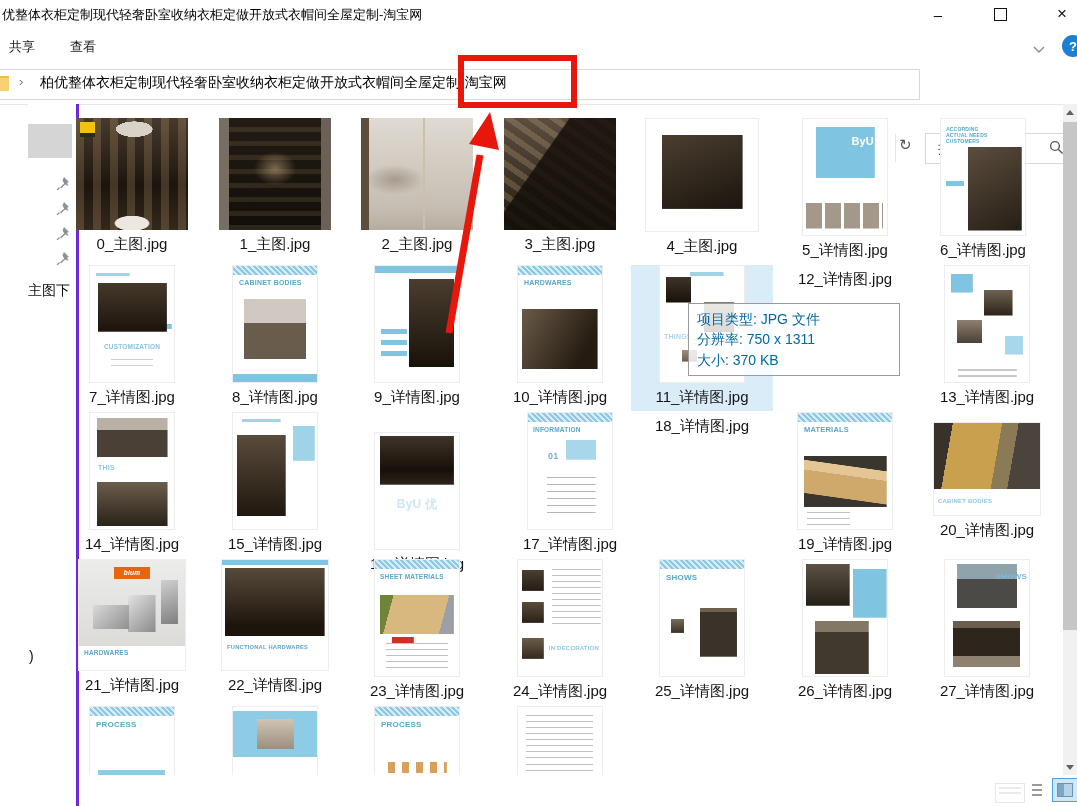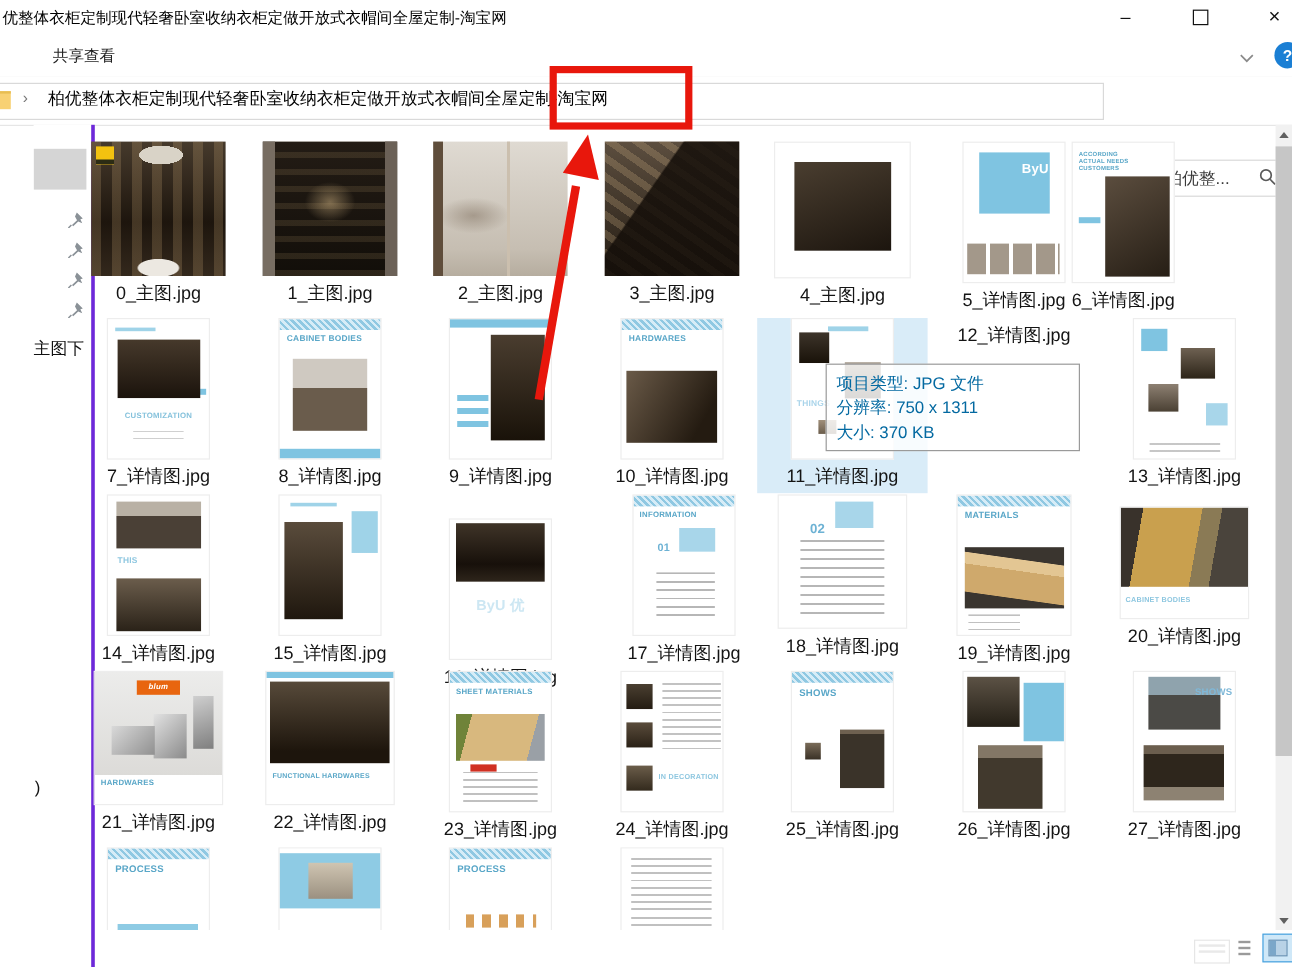--- a/index.html
+++ b/index.html
@@ -13,21 +13,21 @@
   .titlebar{position:absolute;left:0;top:0;width:1077px;height:28px;background:#fff;}
   .title-text{position:absolute;left:2px;top:6px;font-size:13px;color:#000;white-space:nowrap;}
   .winbtn{position:absolute;top:0;width:46px;height:28px;display:flex;align-items:center;justify-content:center;color:#111;}
   .btn-min{left:915px;font-size:15px;}
   .btn-max{left:977px;}
   .btn-max .sq{width:11px;height:11px;border:1.5px solid #111;}
   .btn-close{left:1039px;font-size:17px;}
 
   .ribbonbar{position:absolute;left:0;top:28px;width:1077px;height:36px;background:#fff;border-bottom:1px solid #ececec;}
   .rtab{position:absolute;top:8px;font-size:13px;color:#1e1e1e;padding:2px 4px;}
-  .rtab.t0{left:5px;margin-left:35px;}
+  .rtab.t0{left:5px;}
   .rtab.t1{left:66px;}
   .ribbon-chevron{position:absolute;left:1033px;top:12px;color:#8a8a8a;}
   .help-circle{position:absolute;left:1062px;top:35px;width:22px;height:22px;border-radius:50%;
     background:#1b7fd4;color:#fff;font-size:13px;font-weight:bold;display:flex;align-items:center;justify-content:center;}
 
   .addr-row{position:absolute;left:0;top:64px;width:1077px;height:40px;background:#fff;border-bottom:1px solid #e6e6e6;}
   .addr-box{position:absolute;left:-30px;top:5px;width:948px;height:29px;border:1px solid #d9d9d9;background:#fff;}
   .addr-folder{position:absolute;left:0px;top:76px;width:9px;height:13px;background:#f8d173;border-top:2px solid #e8bd52;}
   .addr-crumb-sep{position:absolute;left:19px;top:74px;color:#777;font-size:13px;}
   .addr-text{position:absolute;left:40px;top:74px;font-size:14px;color:#000;white-space:nowrap;}
@@ -324,21 +324,21 @@
     <div class="item" style="left: 631px; top: 118px;">
       <div class="thumb v4 sq"></div>
       <div class="label">4_主图.jpg</div>
     </div>
     <div class="item" style="left: 774px; top: 118px;">
       <div class="thumb v5 pt">
         <span class="t-title">ByU</span>
       </div>
       <div class="label">5_详情图.jpg</div>
     </div>
-    <div class="item" style="left: 865px; top: 118px;">
+    <div class="item" style="left: 912px; top: 118px;">
       <div class="thumb v6 pt">
         <span class="t-title">ACCORDING ACTUAL NEEDS CUSTOMERS</span>
       </div>
       <div class="label">6_详情图.jpg</div>
     </div>
     <div class="item" style="left: 61px; top: 265px;">
       <div class="thumb v7 pt">
         <span class="t-title">CUSTOMIZATION</span>
       </div>
       <div class="label">7_详情图.jpg</div>
@@ -389,23 +389,20 @@
       <div class="label">16_详情图.jpg</div>
     </div>
     <div class="item" style="left: 499px; top: 412px;">
       <div class="thumb v17 pt">
         <span class="t-title">INFORMATION</span>
         <span class="t-sub">01</span>
       </div>
       <div class="label">17_详情图.jpg</div>
     </div>
     <div class="item" style="left: 631px; top: 412px;">
-      <div class="thumb v18 sq2">
-        <span class="t-title">02</span>
-      </div>
       <div class="label">18_详情图.jpg</div>
     </div>
     <div class="item" style="left: 774px; top: 412px;">
       <div class="thumb v19 md">
         <span class="t-title">MATERIALS</span>
       </div>
       <div class="label">19_详情图.jpg</div>
     </div>
     <div class="item" style="left: 916px; top: 412px;">
       <div class="thumb v20 ls">

